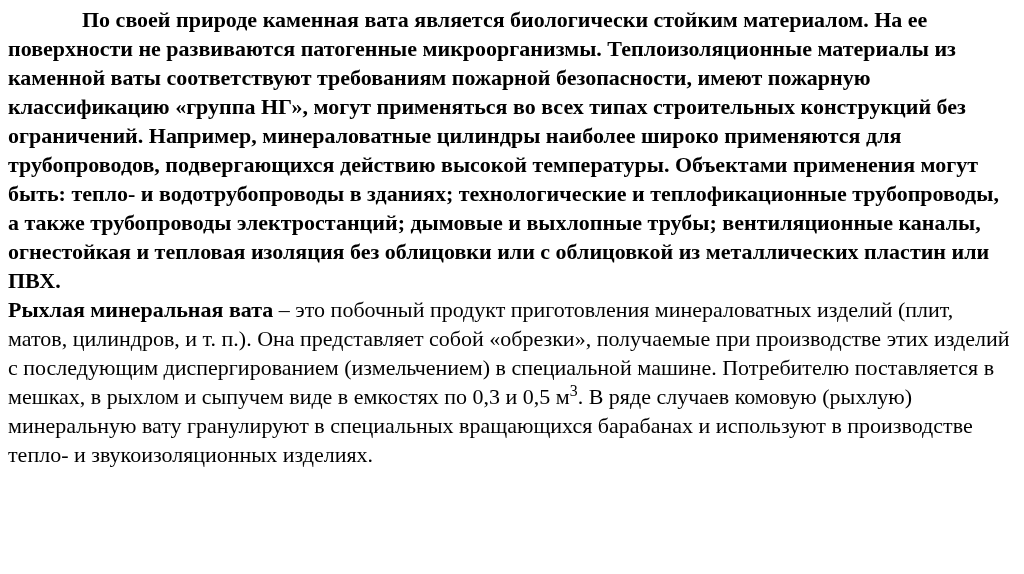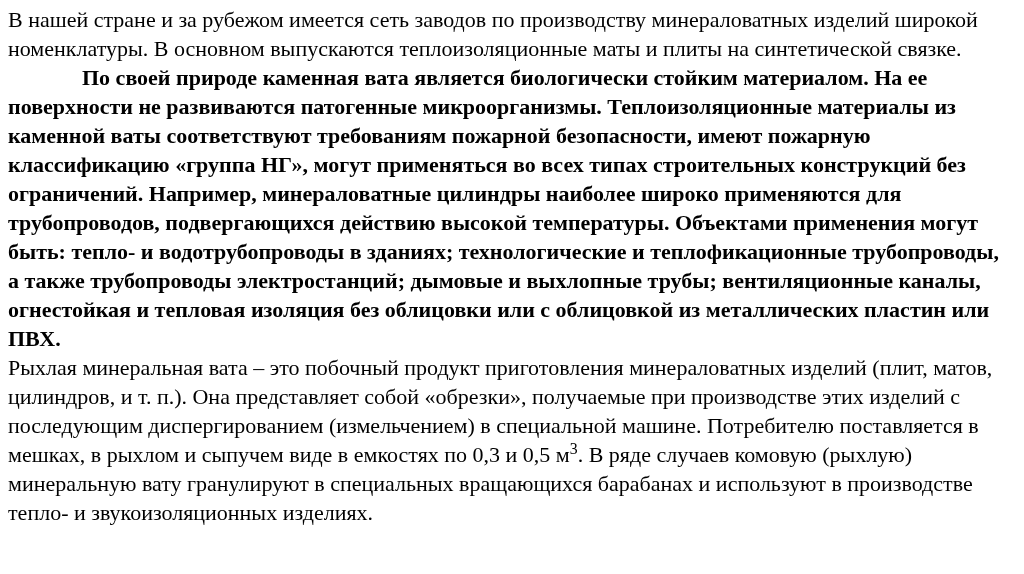--- a/index.html
+++ b/index.html
@@ -25,32 +25,31 @@
   }
   .para {
     margin: 0;
     padding: 0;
   }
   .para.indented {
     text-indent: 74px;
     font-weight: bold;
   }
   .lead-bold {
-    font-weight: normal;
+    font-weight: bold;
     margin-top: 24px;
   }
   sup.cube {
     font-size: 0.72em;
     line-height: 0;
   }
 </style>
 </head>
 <body>
 
 <div class="slide">
 
-  <p class="para">В нашей стране и за рубежом имеется сеть заводов по производству минераловатных изделий широкой номенклатуры. В основном выпускаются теплоизоляционные маты и плиты на синтетической связке.</p>
 
   <p class="para indented">По своей природе каменная вата является биологически стойким материалом. На ее поверхности не развиваются патогенные микроорганизмы. Теплоизоляционные материалы из каменной ваты соответствуют требованиям пожарной безопасности, имеют пожарную классификацию «группа НГ», могут применяться во всех типах строительных конструкций без ограничений. Например, минераловатные цилиндры наиболее широко применяются для трубопроводов, подвергающихся действию высокой температуры. Объектами применения могут быть: тепло- и водотрубопроводы в зданиях; технологические и теплофикационные трубопроводы, а также трубопроводы электростанций; дымовые и выхлопные трубы; вентиляционные каналы, огнестойкая и тепловая изоляция без облицовки или с облицовкой из металлических пластин или ПВХ.</p>
 
   <p class="para"><span class="lead-bold">Рыхлая минеральная вата</span><span> – это побочный продукт приготовления минераловатных изделий (плит, матов, цилиндров, и т. п.). Она представляет собой «обрезки», получаемые при производстве этих изделий с последующим диспергированием (измельчением) в специальной машине. Потребителю поставляется в мешках, в рыхлом и сыпучем виде в емкостях по 0,3 и 0,5 м</span><sup class="cube">3</sup><span>. В ряде случаев комовую (рыхлую) минеральную вату гранулируют в специальных вращающихся барабанах и используют в производстве тепло- и звукоизоляционных изделиях.</span></p>
 
 </div>
 
 </body></html>

